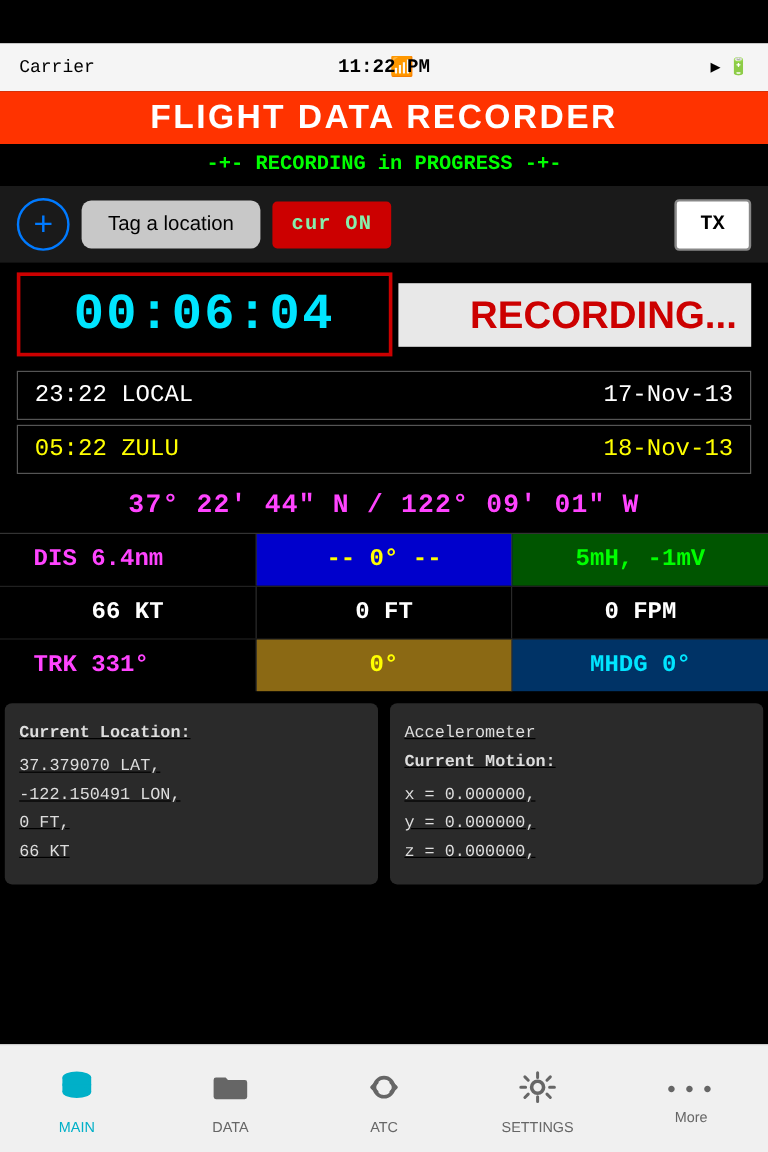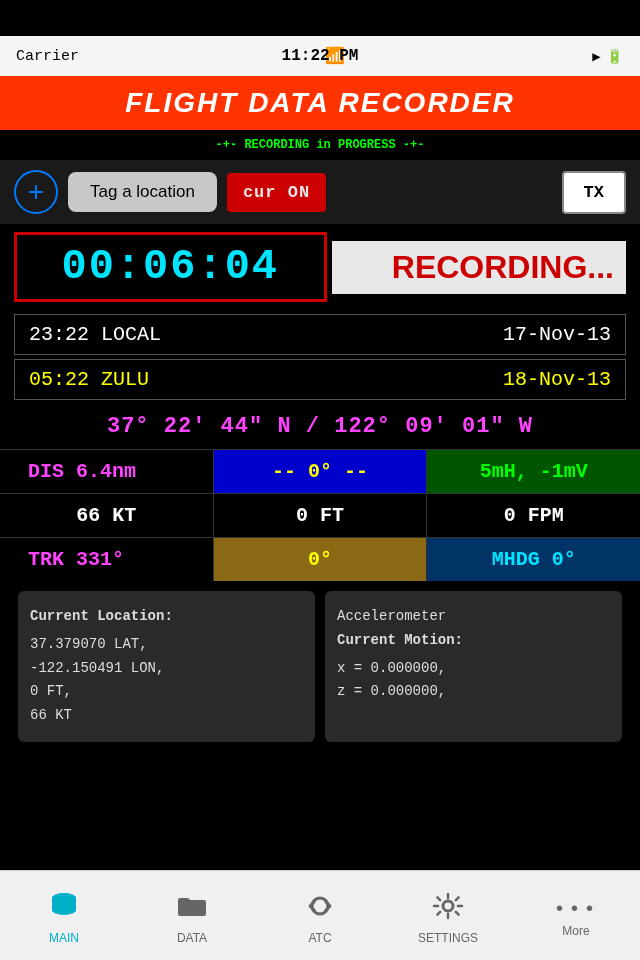--- a/index.html
+++ b/index.html
@@ -27,40 +27,39 @@
     }
     .status-right {
       display: flex;
       align-items: center;
       gap: 6px;
     }
 
     
     #header {
       background: #ff3300;
-      height: 54px;
+      height: 44px;
       display: flex;
       align-items: center;
       justify-content: center;
-      font-style: italic;
     }
     #header h1 {
       color: #fff;
       font-size: 28px;
       font-weight: 900;
       letter-spacing: 2px;
       font-family: Arial, sans-serif;
     }
 
     
     #recording-status {
       background: #000;
       text-align: center;
       padding: 8px 0;
-      font-size: 12px;
+      font-size: 17px;
       font-weight: bold;
       font-family: 'Courier New', monospace;
     }
 
     
     #controls-row {
       background: #1a1a1a;
       display: flex;
       align-items: center;
       padding: 10px 14px;
@@ -90,21 +89,21 @@
       cursor: pointer;
       font-family: Arial, sans-serif;
     }
     .cur-btn {
       background: #cc0000;
       border: none;
       border-radius: 4px;
       padding: 10px 16px;
       font-size: 17px;
       font-weight: bold;
-      color: #e5e5e5;
+      color: #86efac;
       cursor: pointer;
       font-family: 'Courier New', monospace;
       letter-spacing: 1px;
     }
     .tx-btn {
       background: #fff;
       border: 2px solid #888;
       border-radius: 4px;
       padding: 10px 20px;
       font-size: 17px;
@@ -203,21 +202,22 @@
     .cell-fpm { color: #fff; background: #000; }
 
     .cell-trk { color: #ff44ff; background: #000; justify-content: flex-start; }
     .cell-trk-val { color: #ffff00; background: #8B6914; }
     .cell-mhdg { color: #00e5ff; background: #003366; }
 
     
     #info-panels {
       display: flex;
       gap: 10px;
-      margin: 10px 18px;
+      margin: 10px 4px;
+      text-decoration: underline;
     }
     .info-panel {
       flex: 1;
       background: #2a2a2a;
       border-radius: 6px;
       padding: 14px 12px;
       font-size: 14px;
       color: #ddd;
       font-family: 'Courier New', monospace;
       line-height: 1.7;
@@ -358,20 +358,21 @@
     <div style="font-weight:bold;margin-bottom:4px">Current Location:</div>
     <div>37.379070 LAT,</div>
     <div>-122.150491 LON,</div>
     <div>0 FT,</div>
     <div>66 KT</div>
   </div>
   <div class="info-panel">
     <div>Accelerometer</div>
     <div style="font-weight:bold;margin-bottom:4px">Current Motion:</div>
     <div>x = 0.000000,</div>
+    <div>y = 0.000000,</div>
     <div>z = 0.000000,</div>
   </div>
 </div>
 
 <div id="bottom-nav">
 
   <div class="nav-item active">
     <span class="nav-icon">
       
       <svg width="32" height="28" viewBox="0 0 32 28" fill="none">

